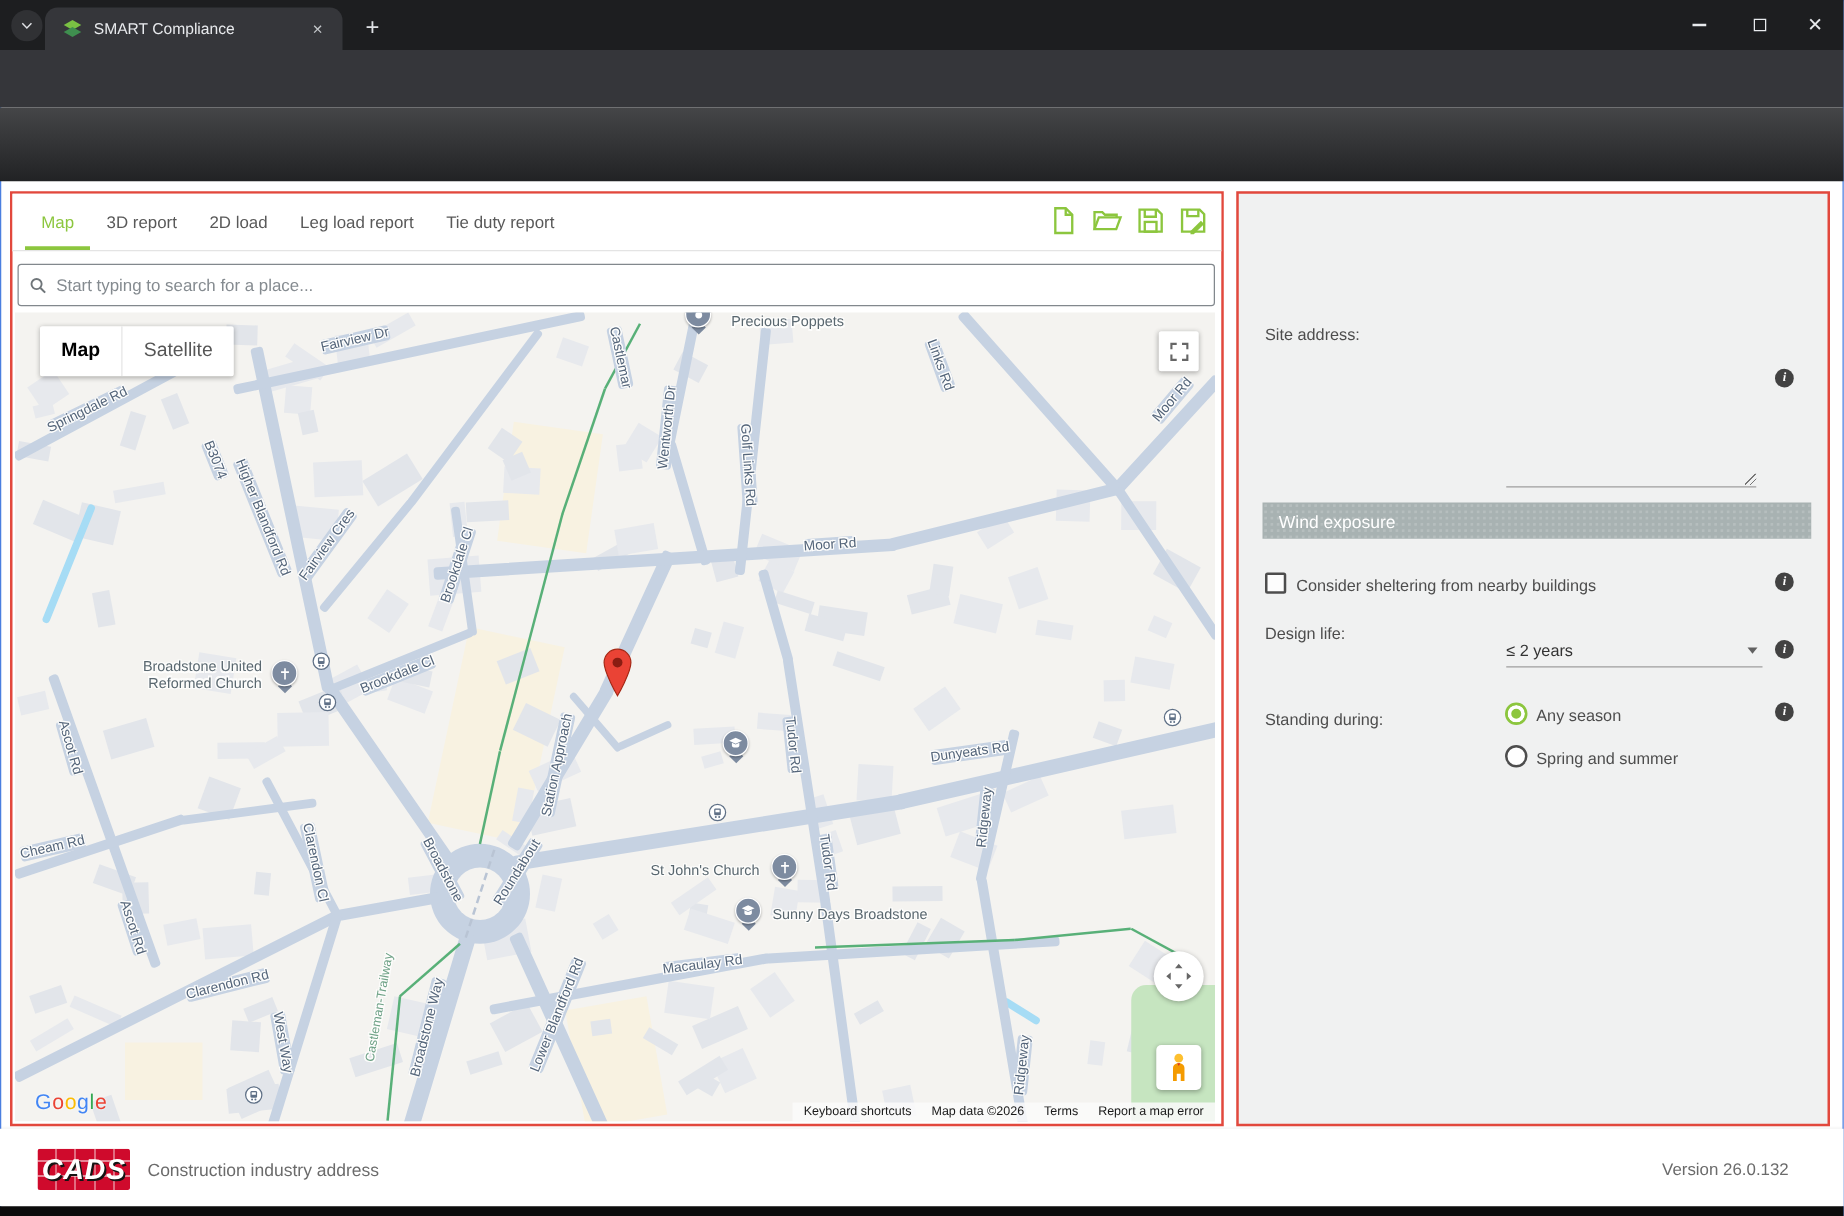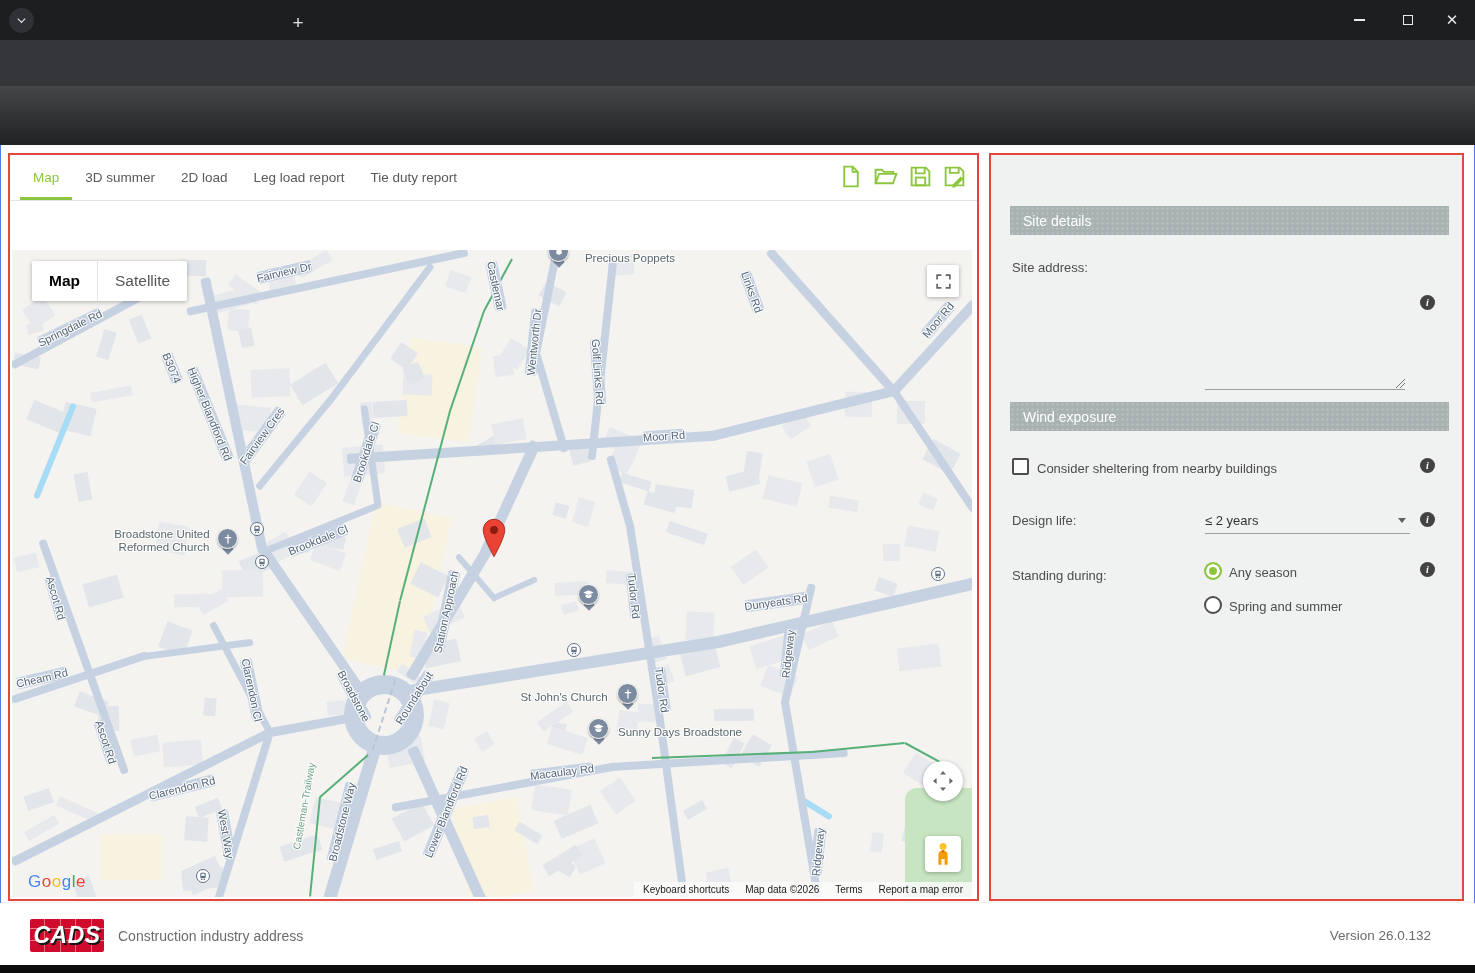--- a/index.html
+++ b/index.html
@@ -123,20 +123,28 @@
 </style>
 </head>
 <body>
 
 <div class="titlebar">
   <div class="tab-search">
     <svg width="11" height="11" viewBox="0 0 24 24">
         <path d="M4 8l8 8 8-8" fill="none" stroke="#dfe1e5" stroke-width="2.6"></path>
       </svg>
   </div>
+  <div class="btab">
+    <svg class="fav" viewBox="0 0 16 16">
+      <path d="M8 1 15 5 8 9 1 5z" fill="#7ac143"></path>
+        <path d="M8 6.5 15 10.5 8 14.5 1 10.5z" fill="#3f8f4f"></path>
+    </svg>
+    <span class="ttl">SMART Compliance</span>
+    <span class="cls">×</span>
+  </div>
   <div class="newtab">+</div>
   <div class="winctl wc-min">
       <span class="bar"></span>
     </div>
   <div class="winctl wc-max">
       <span class="sq"></span>
     </div>
   <div class="winctl wc-close">✕</div>
 </div>
 
@@ -241,21 +249,21 @@
         <circle cx="12" cy="7.5" r="4.6" fill="#7e9aa6"></circle>
         <path d="M3.5 21c0-4.8 3.8-7.4 8.5-7.4s8.5 2.6 8.5 7.4z" fill="#7e9aa6"></path>
       </svg>
   </div>
   <div class="logout">Log out (Admin)</div>
 </div>
 
 <div class="left-panel">
   <div class="ltabs">
     <div class="ltab active">Map</div>
-    <div class="ltab">3D summer</div>
+    <div class="ltab">3D report</div>
     <div class="ltab">2D load</div>
     <div class="ltab">Leg load report</div>
     <div class="ltab">Tie duty report</div>
   </div>
   <div class="ltools">
     <svg width="25" height="25" viewBox="0 0 24 24">
         <path d="M6 2.5h8l5 5V21.5H6z" fill="none" stroke="#8cc63e" stroke-width="1.8"></path>
         <path d="M14 2.5v5h5" fill="none" stroke="#8cc63e" stroke-width="1.8"></path>
       </svg>
     <svg width="27" height="25" viewBox="0 0 24 24">
@@ -265,20 +273,27 @@
     <svg width="25" height="25" viewBox="0 0 24 24">
         <path d="M3.5 3.5h13.5l3.5 3.5v13.5H3.5z" fill="none" stroke="#8cc63e" stroke-width="1.8"></path>
         <path d="M7.5 3.5v5.5h8.5V3.5" fill="none" stroke="#8cc63e" stroke-width="1.8"></path>
         <rect x="7.5" y="13" width="9" height="7.5" fill="none" stroke="#8cc63e" stroke-width="1.8"></rect>
       </svg>
     <svg width="25" height="25" viewBox="0 0 24 24">
         <path d="M3.5 3.5h13.5l3.5 3.5v13.5H3.5z" fill="none" stroke="#8cc63e" stroke-width="1.8"></path>
         <path d="M7.5 3.5v5h8.5v-5" fill="none" stroke="#8cc63e" stroke-width="1.8"></path>
         <path d="M10 20l8-8 2.5 2.5-8 8H10z" fill="#8cc63e"></path>
       </svg>
+  </div>
+  <div class="searchbox">
+    <svg width="15" height="15" viewBox="0 0 24 24">
+        <circle cx="10" cy="10" r="6.5" fill="none" stroke="#6f7579" stroke-width="2.4"></circle>
+        <path d="M15 15 21 21" stroke="#6f7579" stroke-width="2.6"></path>
+      </svg>
+    <input type="text" placeholder="Start typing to search for a place..." style="">
   </div>
 
   <div class="map">
 
     <div class="patch" style="left:392px;top:92px;width:72px;height:96px;transform:rotate(8deg)"></div>
     <div class="patch" style="left:346px;top:258px;width:78px;height:160px;transform:rotate(12deg)"></div>
     <div class="patch" style="left:448px;top:552px;width:66px;height:96px;transform:rotate(-10deg)"></div>
     <div class="patch" style="left:88px;top:584px;width:62px;height:46px"></div>
     <div class="park" style="left:893px;top:538px;width:67px;height:109px;border-radius:12px 0 0 0"></div>
     <div class="water" style="left:40px;top:150px;width:6px;height:102px;transform:rotate(22deg)"></div>
@@ -624,35 +639,34 @@
             <circle cx="8" cy="22" r="2.4" fill="#5f7086"></circle>
             <circle cx="16" cy="22" r="2.4" fill="#5f7086"></circle>
           </svg>
         </div>
       </div>
     </div>
 </div>
 
 <div class="right-panel">
 
-  <div class="secbar" style="top:51px">Site details</div>
 
   <div class="rlabel" style="top:105px">Site address:</div>
   <div class="info" style="top:140px">i</div>
   <div class="noteline">
       <span class="grip"></span>
     </div>
 
   <div class="secbar" style="top:247px">Wind exposure</div>
 
   <div class="cb" style="top:303px"></div>
   <div class="rlabel" style="top:306px;left:46px">Consider sheltering from nearby buildings</div>
   <div class="info" style="top:303px">i</div>
 
-  <div class="rlabel" style="top:358px">Design life:</div>
+  <div class="rlabel" style="top:344px">Design life:</div>
   <div class="select">
     <span>≤ 2 years</span>
     <span class="caret"></span>
   </div>
   <div class="info" style="top:357px">i</div>
 
   <div class="rlabel" style="top:413px">Standing during:</div>
   <div class="radio on" style="top:407px"></div>
   <div class="rolabel" style="top:410px">Any season</div>
   <div class="info" style="top:407px">i</div>

